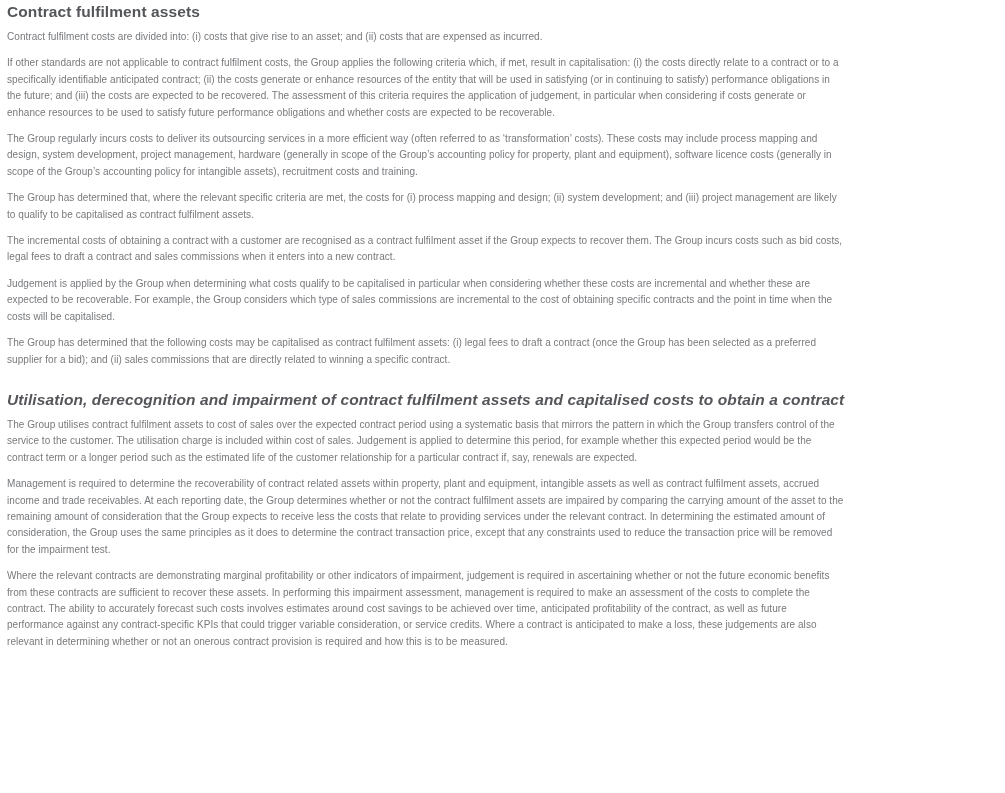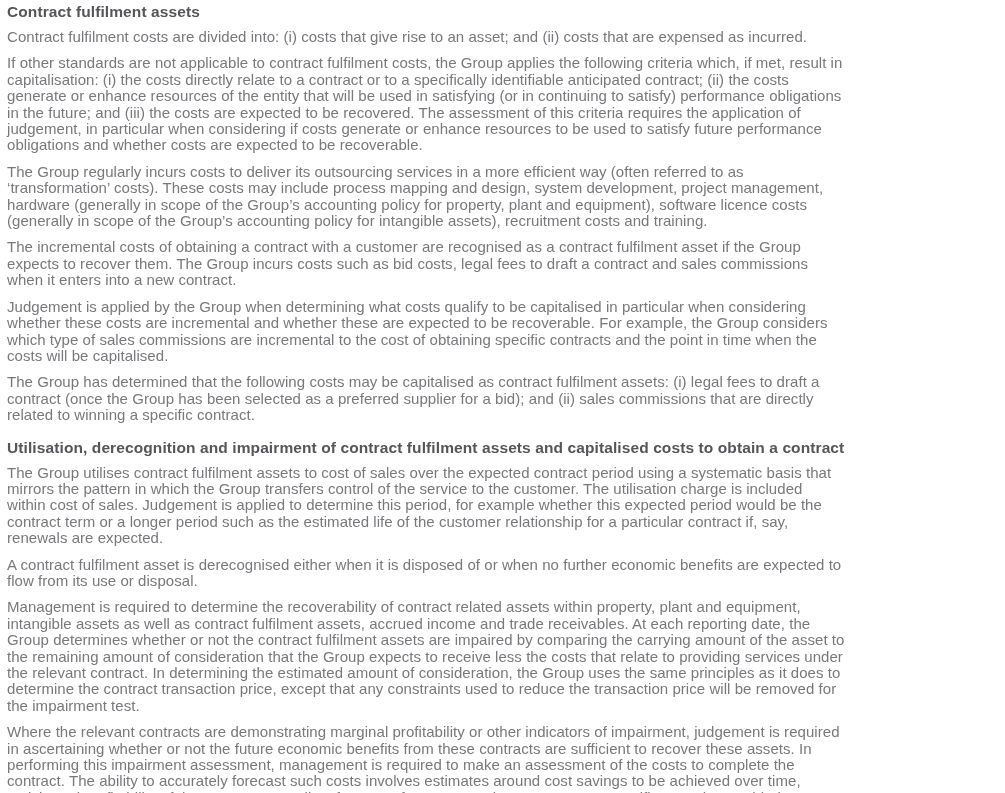--- a/index.html
+++ b/index.html
@@ -20,47 +20,48 @@
   }
   .section-heading {
     font-size: 15.5px;
     font-weight: bold;
     color: #54565a;
     letter-spacing: 0.1px;
     margin: 0 0 8px 0;
     line-height: 19px;
   }
   .section + .section .section-heading {
-    margin-top: 14px;
+    margin-top: 22px;
+    font-style: italic;
   }
   .para {
-    font-size: 15px;
+    font-size: 10px;
     line-height: 16.4px;
     color: #77797c;
     letter-spacing: 0.05px;
     margin: 0 0 10px 0;
     text-align: left;
   }
 </style>
 </head>
 <body>
 
 <div class="page">
 
   <div class="section">
     <h2 class="section-heading">Contract fulfilment assets</h2>
     <p class="para">Contract fulfilment costs are divided into: (i) costs that give rise to an asset; and (ii) costs that are expensed as incurred.</p>
     <p class="para">If other standards are not applicable to contract fulfilment costs, the Group applies the following criteria which, if met, result in capitalisation: (i) the costs directly relate to a contract or to a specifically identifiable anticipated contract; (ii) the costs generate or enhance resources of the entity that will be used in satisfying (or in continuing to satisfy) performance obligations in the future; and (iii) the costs are expected to be recovered. The assessment of this criteria requires the application of judgement, in particular when considering if costs generate or enhance resources to be used to satisfy future performance obligations and whether costs are expected to be recoverable.</p>
     <p class="para">The Group regularly incurs costs to deliver its outsourcing services in a more efficient way (often referred to as ‘transformation’ costs). These costs may include process mapping and design, system development, project management, hardware (generally in scope of the Group’s accounting policy for property, plant and equipment), software licence costs (generally in scope of the Group’s accounting policy for intangible assets), recruitment costs and training.</p>
+    <p class="para">The Group has determined that, where the relevant specific criteria are met, the costs for (i) process mapping and design; (ii) system development; and (iii) project management are likely to qualify to be capitalised as contract fulfilment assets.</p>
     <p class="para">The incremental costs of obtaining a contract with a customer are recognised as a contract fulfilment asset if the Group expects to recover them. The Group incurs costs such as bid costs, legal fees to draft a contract and sales commissions when it enters into a new contract.</p>
     <p class="para">Judgement is applied by the Group when determining what costs qualify to be capitalised in particular when considering whether these costs are incremental and whether these are expected to be recoverable. For example, the Group considers which type of sales commissions are incremental to the cost of obtaining specific contracts and the point in time when the costs will be capitalised.</p>
     <p class="para">The Group has determined that the following costs may be capitalised as contract fulfilment assets: (i) legal fees to draft a contract (once the Group has been selected as a preferred supplier for a bid); and (ii) sales commissions that are directly related to winning a specific contract.</p>
   </div>
 
   <div class="section">
     <h2 class="section-heading">Utilisation, derecognition and impairment of contract fulfilment assets and capitalised costs to obtain a contract</h2>
     <p class="para">The Group utilises contract fulfilment assets to cost of sales over the expected contract period using a systematic basis that mirrors the pattern in which the Group transfers control of the service to the customer. The utilisation charge is included within cost of sales. Judgement is applied to determine this period, for example whether this expected period would be the contract term or a longer period such as the estimated life of the customer relationship for a particular contract if, say, renewals are expected.</p>
-    <p class="para">A contract fulfilment asset is derecognised either when it is disposed of or when no further economic benefits are expected to flow from its use or disposal.</p>
     <p class="para">Management is required to determine the recoverability of contract related assets within property, plant and equipment, intangible assets as well as contract fulfilment assets, accrued income and trade receivables. At each reporting date, the Group determines whether or not the contract fulfilment assets are impaired by comparing the carrying amount of the asset to the remaining amount of consideration that the Group expects to receive less the costs that relate to providing services under the relevant contract. In determining the estimated amount of consideration, the Group uses the same principles as it does to determine the contract transaction price, except that any constraints used to reduce the transaction price will be removed for the impairment test.</p>
     <p class="para">Where the relevant contracts are demonstrating marginal profitability or other indicators of impairment, judgement is required in ascertaining whether or not the future economic benefits from these contracts are sufficient to recover these assets. In performing this impairment assessment, management is required to make an assessment of the costs to complete the contract. The ability to accurately forecast such costs involves estimates around cost savings to be achieved over time, anticipated profitability of the contract, as well as future performance against any contract-specific KPIs that could trigger variable consideration, or service credits. Where a contract is anticipated to make a loss, these judgements are also relevant in determining whether or not an onerous contract provision is required and how this is to be measured.</p>
   </div>
 
 </div>
 
 </body></html>

